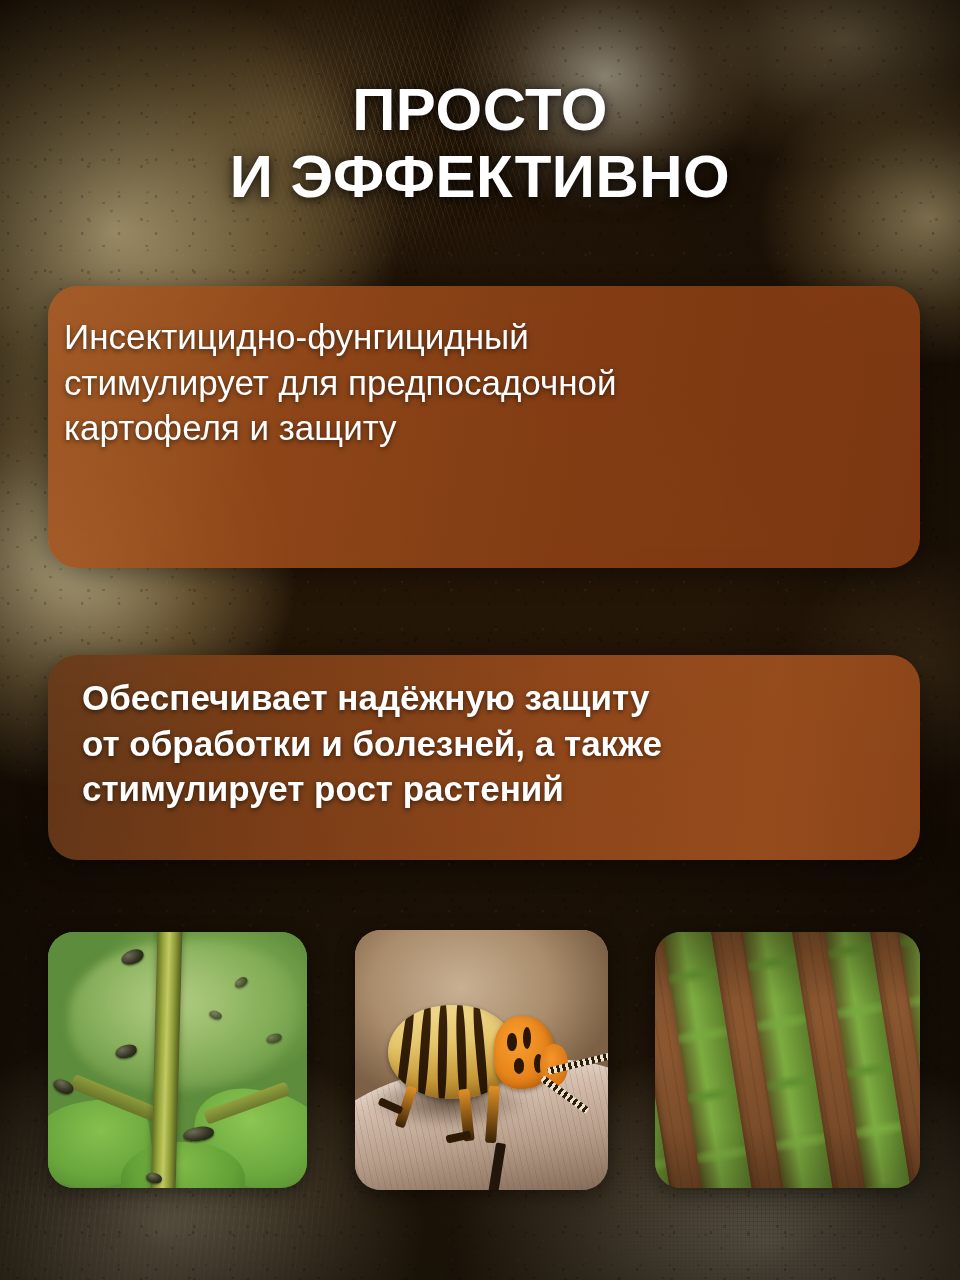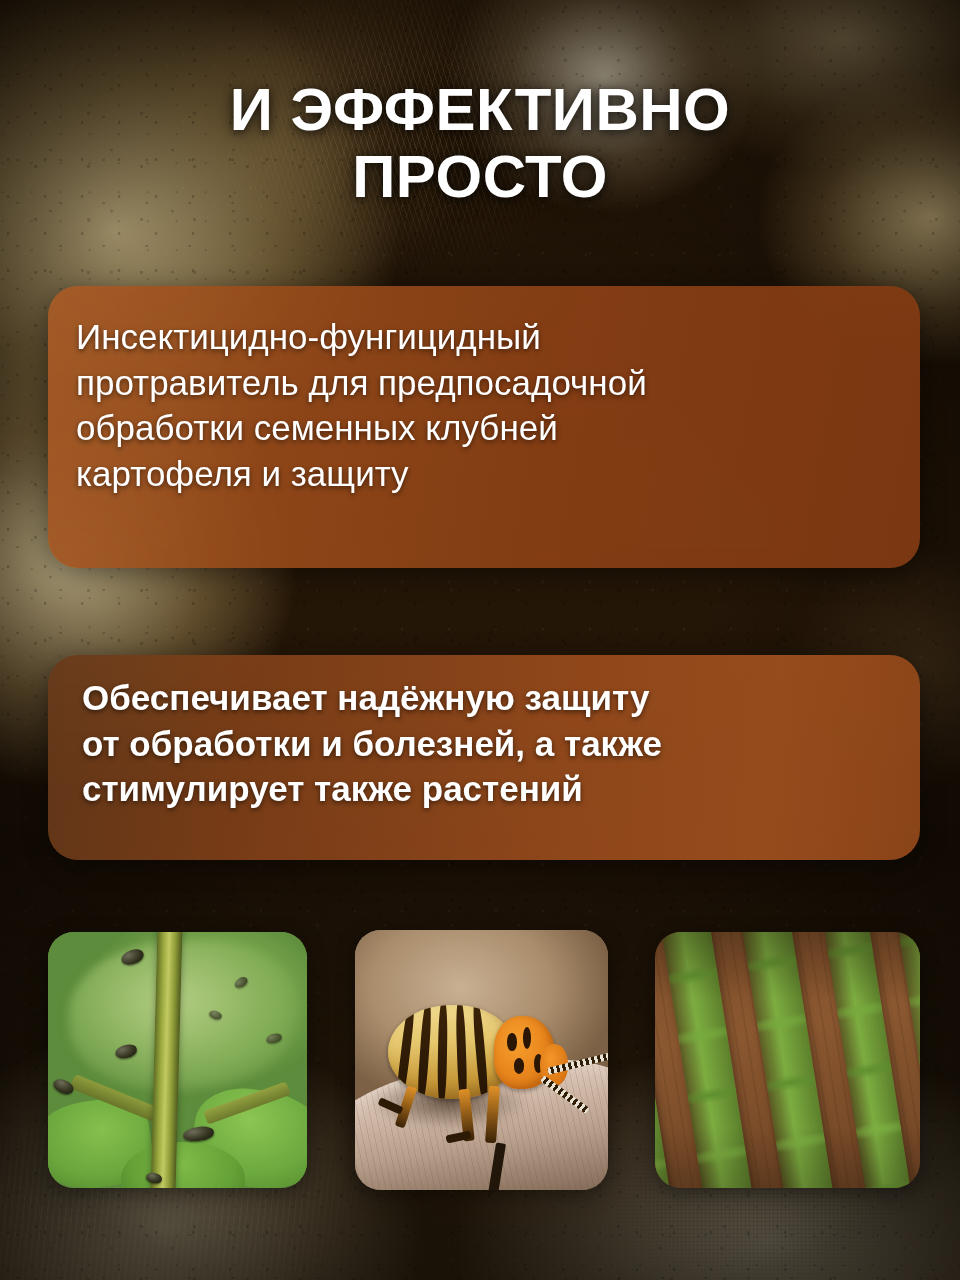--- a/index.html
+++ b/index.html
@@ -132,21 +132,21 @@
     text-shadow: 0 2px 5px rgba(0,0,0,.55);
     box-shadow: 0 6px 26px rgba(0,0,0,.42);
   }
   .card .ln { display: block; white-space: nowrap; }
 
   .card-1 {
     left: 48px;
     top: 286px;
     width: 872px;
     height: 282px;
-    padding: 28px 0 0 28px;
+    padding: 28px 0 0 16px;
     background:
       linear-gradient(100deg, rgba(168,92,38,0.92) 0%, rgba(150,74,26,0.93) 26%, rgba(137,63,20,0.95) 58%, rgba(128,58,18,0.95) 100%),
       linear-gradient(180deg, rgba(0,0,0,0.04) 0%, rgba(0,0,0,0.12) 100%);
   }
   .card-2 {
     left: 48px;
     top: 655px;
     width: 872px;
     height: 205px;
     padding: 20px 12px 0 34px;
@@ -364,38 +364,37 @@
   <div class="bg">
     <div class="bg-base"></div>
     <div class="bg-rope"></div>
     <div class="bg-rope2"></div>
     <div class="bg-burlap"></div>
     <div class="bg-grain"></div>
     <div class="bg-vignette"></div>
   </div>
 
   <h1 class="heading">
+    <span class="ln">ПРОСТО</span>
     <span class="ln">И ЭФФЕКТИВНО</span>
-    <span class="ln">ПРОСТО</span>
   </h1>
 
   <div class="card card-1">
     <div class="body">
       <span class="ln">Инсектицидно-фунгицидный</span>
-      <span class="ln">протравитель для предпосадочной</span>
-      <span class="ln">обработки семенных клубней</span>
+      <span class="ln">стимулирует для предпосадочной</span>
       <span class="ln">картофеля и защиту</span>
     </div>
   </div>
 
   <div class="card card-2">
     <div class="body">
       <span class="ln">Обеспечивает надёжную защиту</span>
       <span class="ln">от обработки и болезней, а также</span>
-      <span class="ln">стимулирует также растений</span>
+      <span class="ln">стимулирует рост растений</span>
     </div>
   </div>
 
   <div class="thumb thumb-1">
     <div class="inner">
       <div class="t1-base"></div>
       <div class="t1-leafblur"></div>
       <div class="t1-leaf-l"></div>
       <div class="t1-leaf-r"></div>
       <div class="t1-leaf-b"></div>

